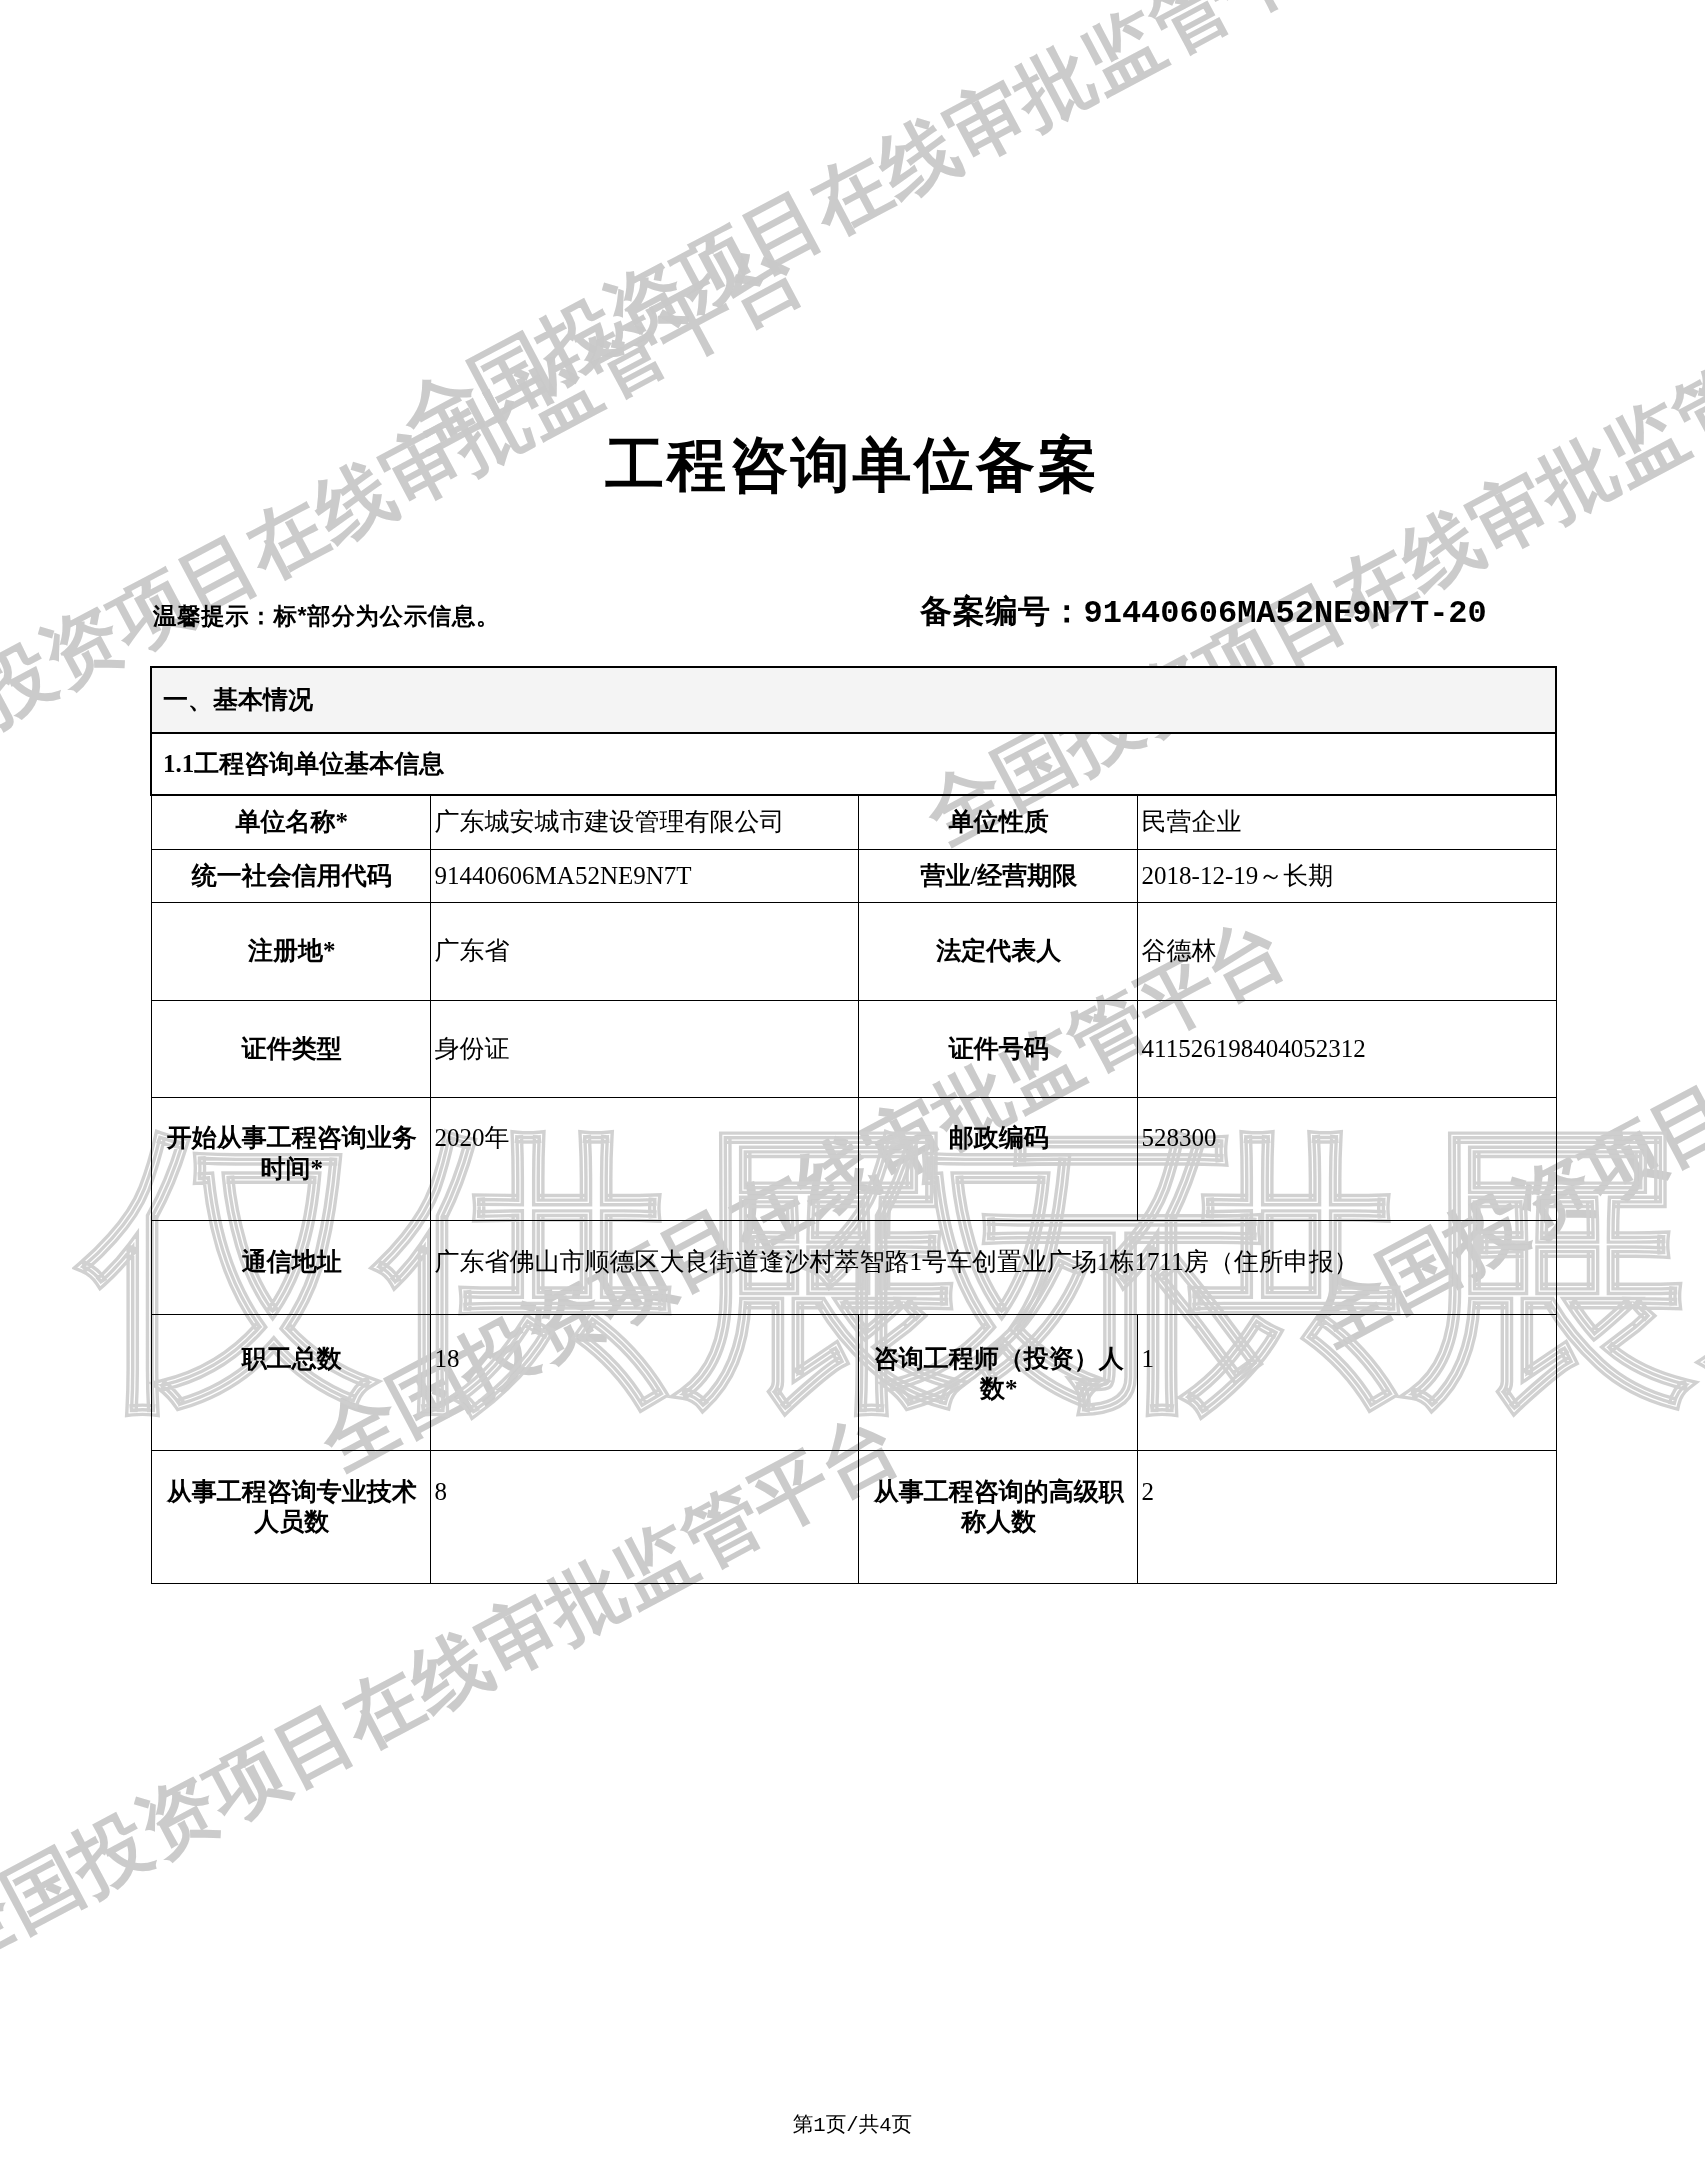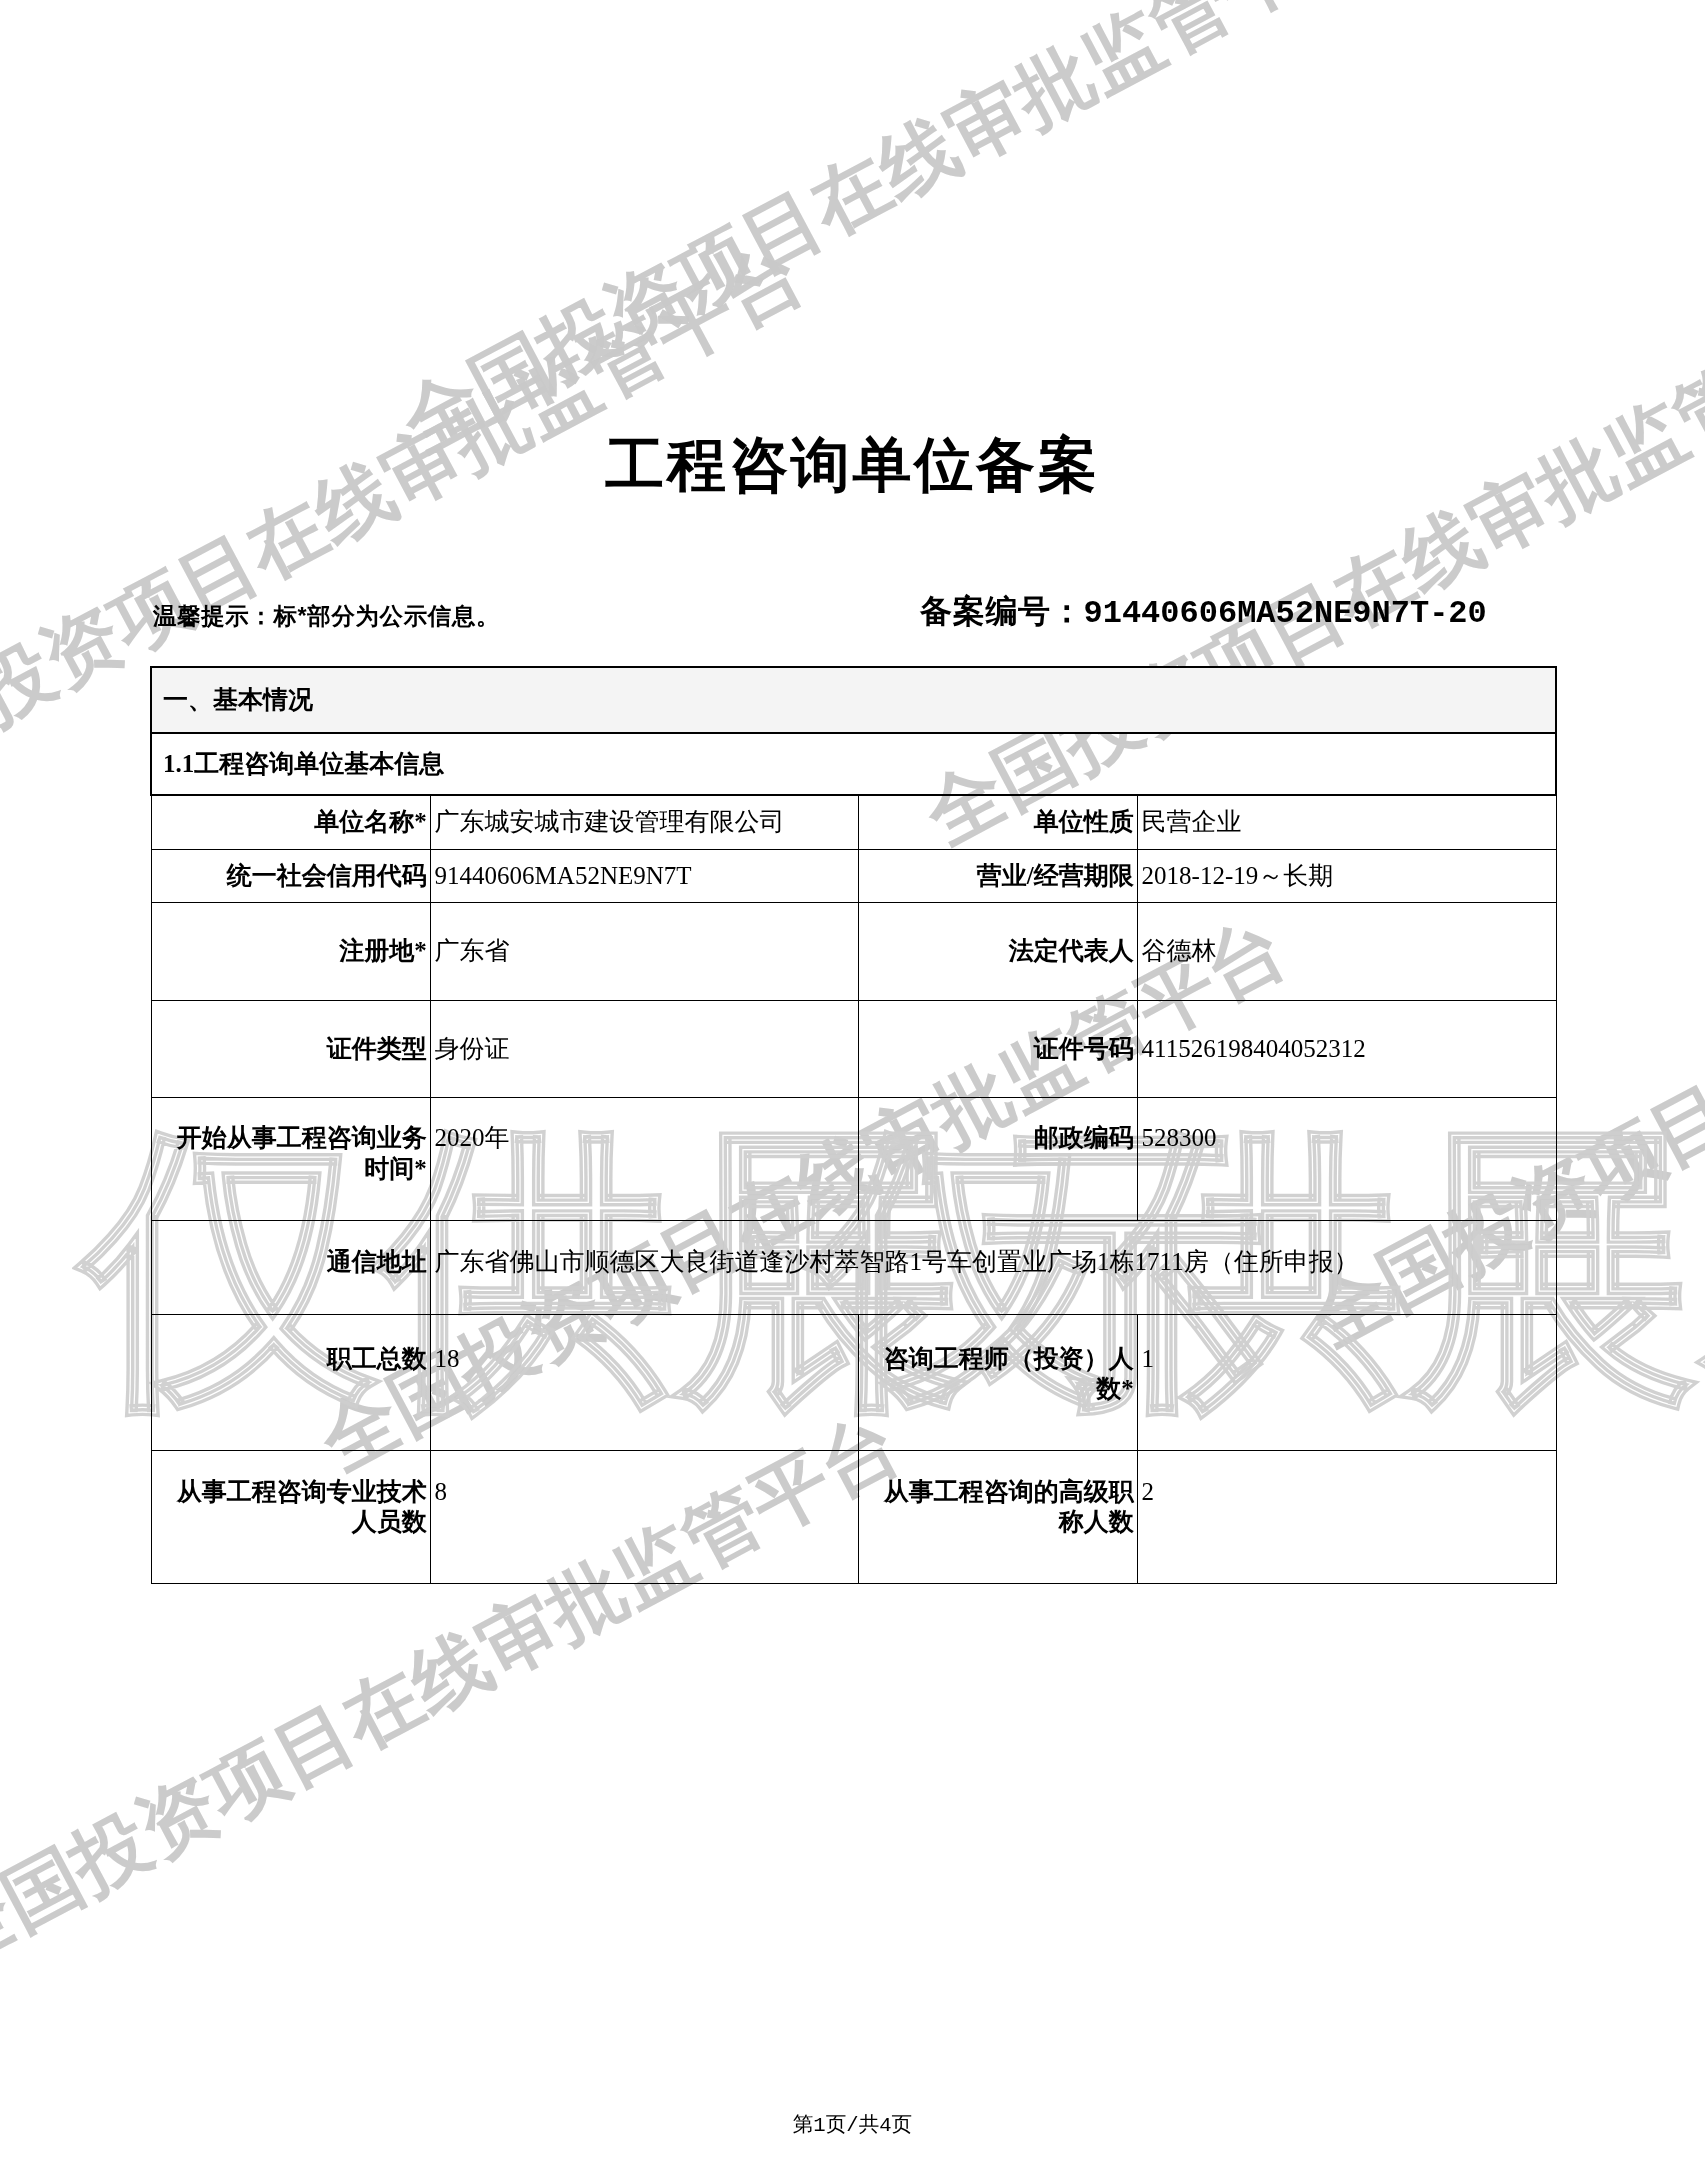--- a/index.html
+++ b/index.html
@@ -122,21 +122,21 @@
   }
   .sub-head {
     font-size: 27.5px;
     font-weight: 700;
     font-family: "Liberation Sans", "DejaVu Sans", sans-serif;
     padding: 15px 0 15px 11px !important;
     height: 30px;
   }
 
   td.lbl {
-    text-align: right;
+    text-align: center;
     font-weight: 700;
     font-family: "Liberation Sans", "DejaVu Sans", sans-serif;
     font-size: 25.5px;
     padding: 11px 2.8px 11px 5.5px !important;
     letter-spacing: 0px;
   }
   td.val {
     text-align: left;
     font-weight: 400;
     font-family: "Liberation Serif", "DejaVu Serif", serif;

